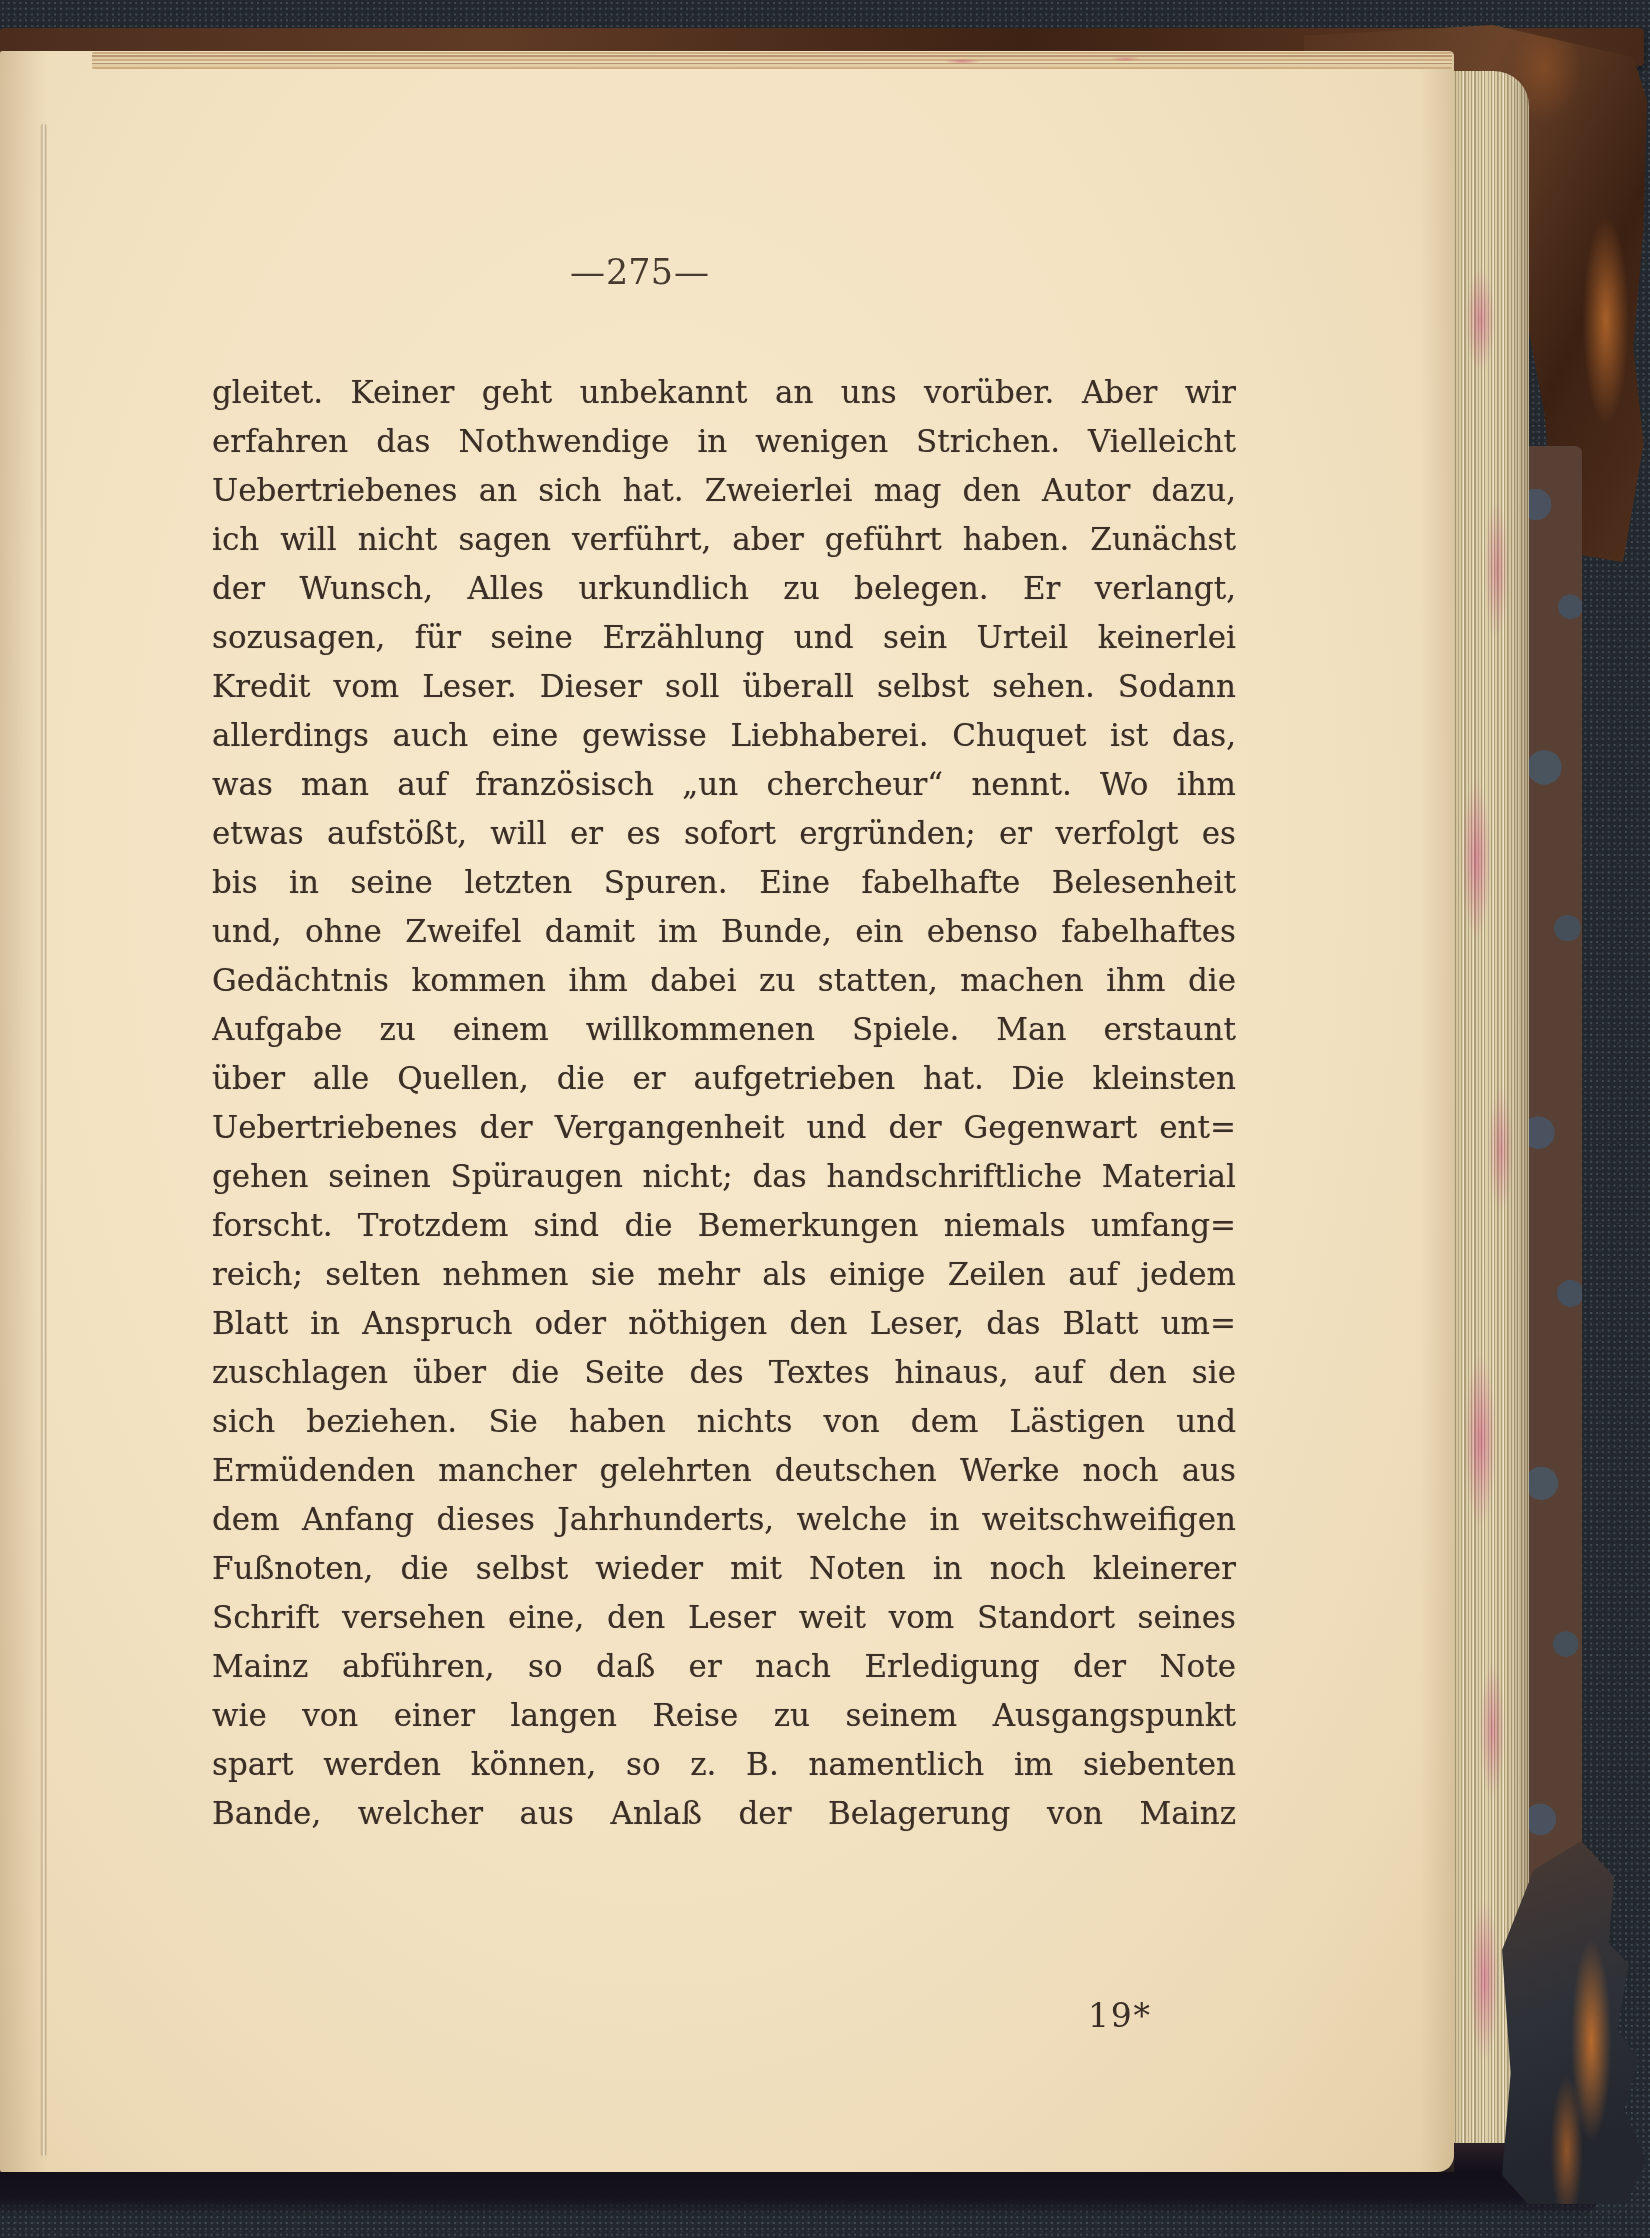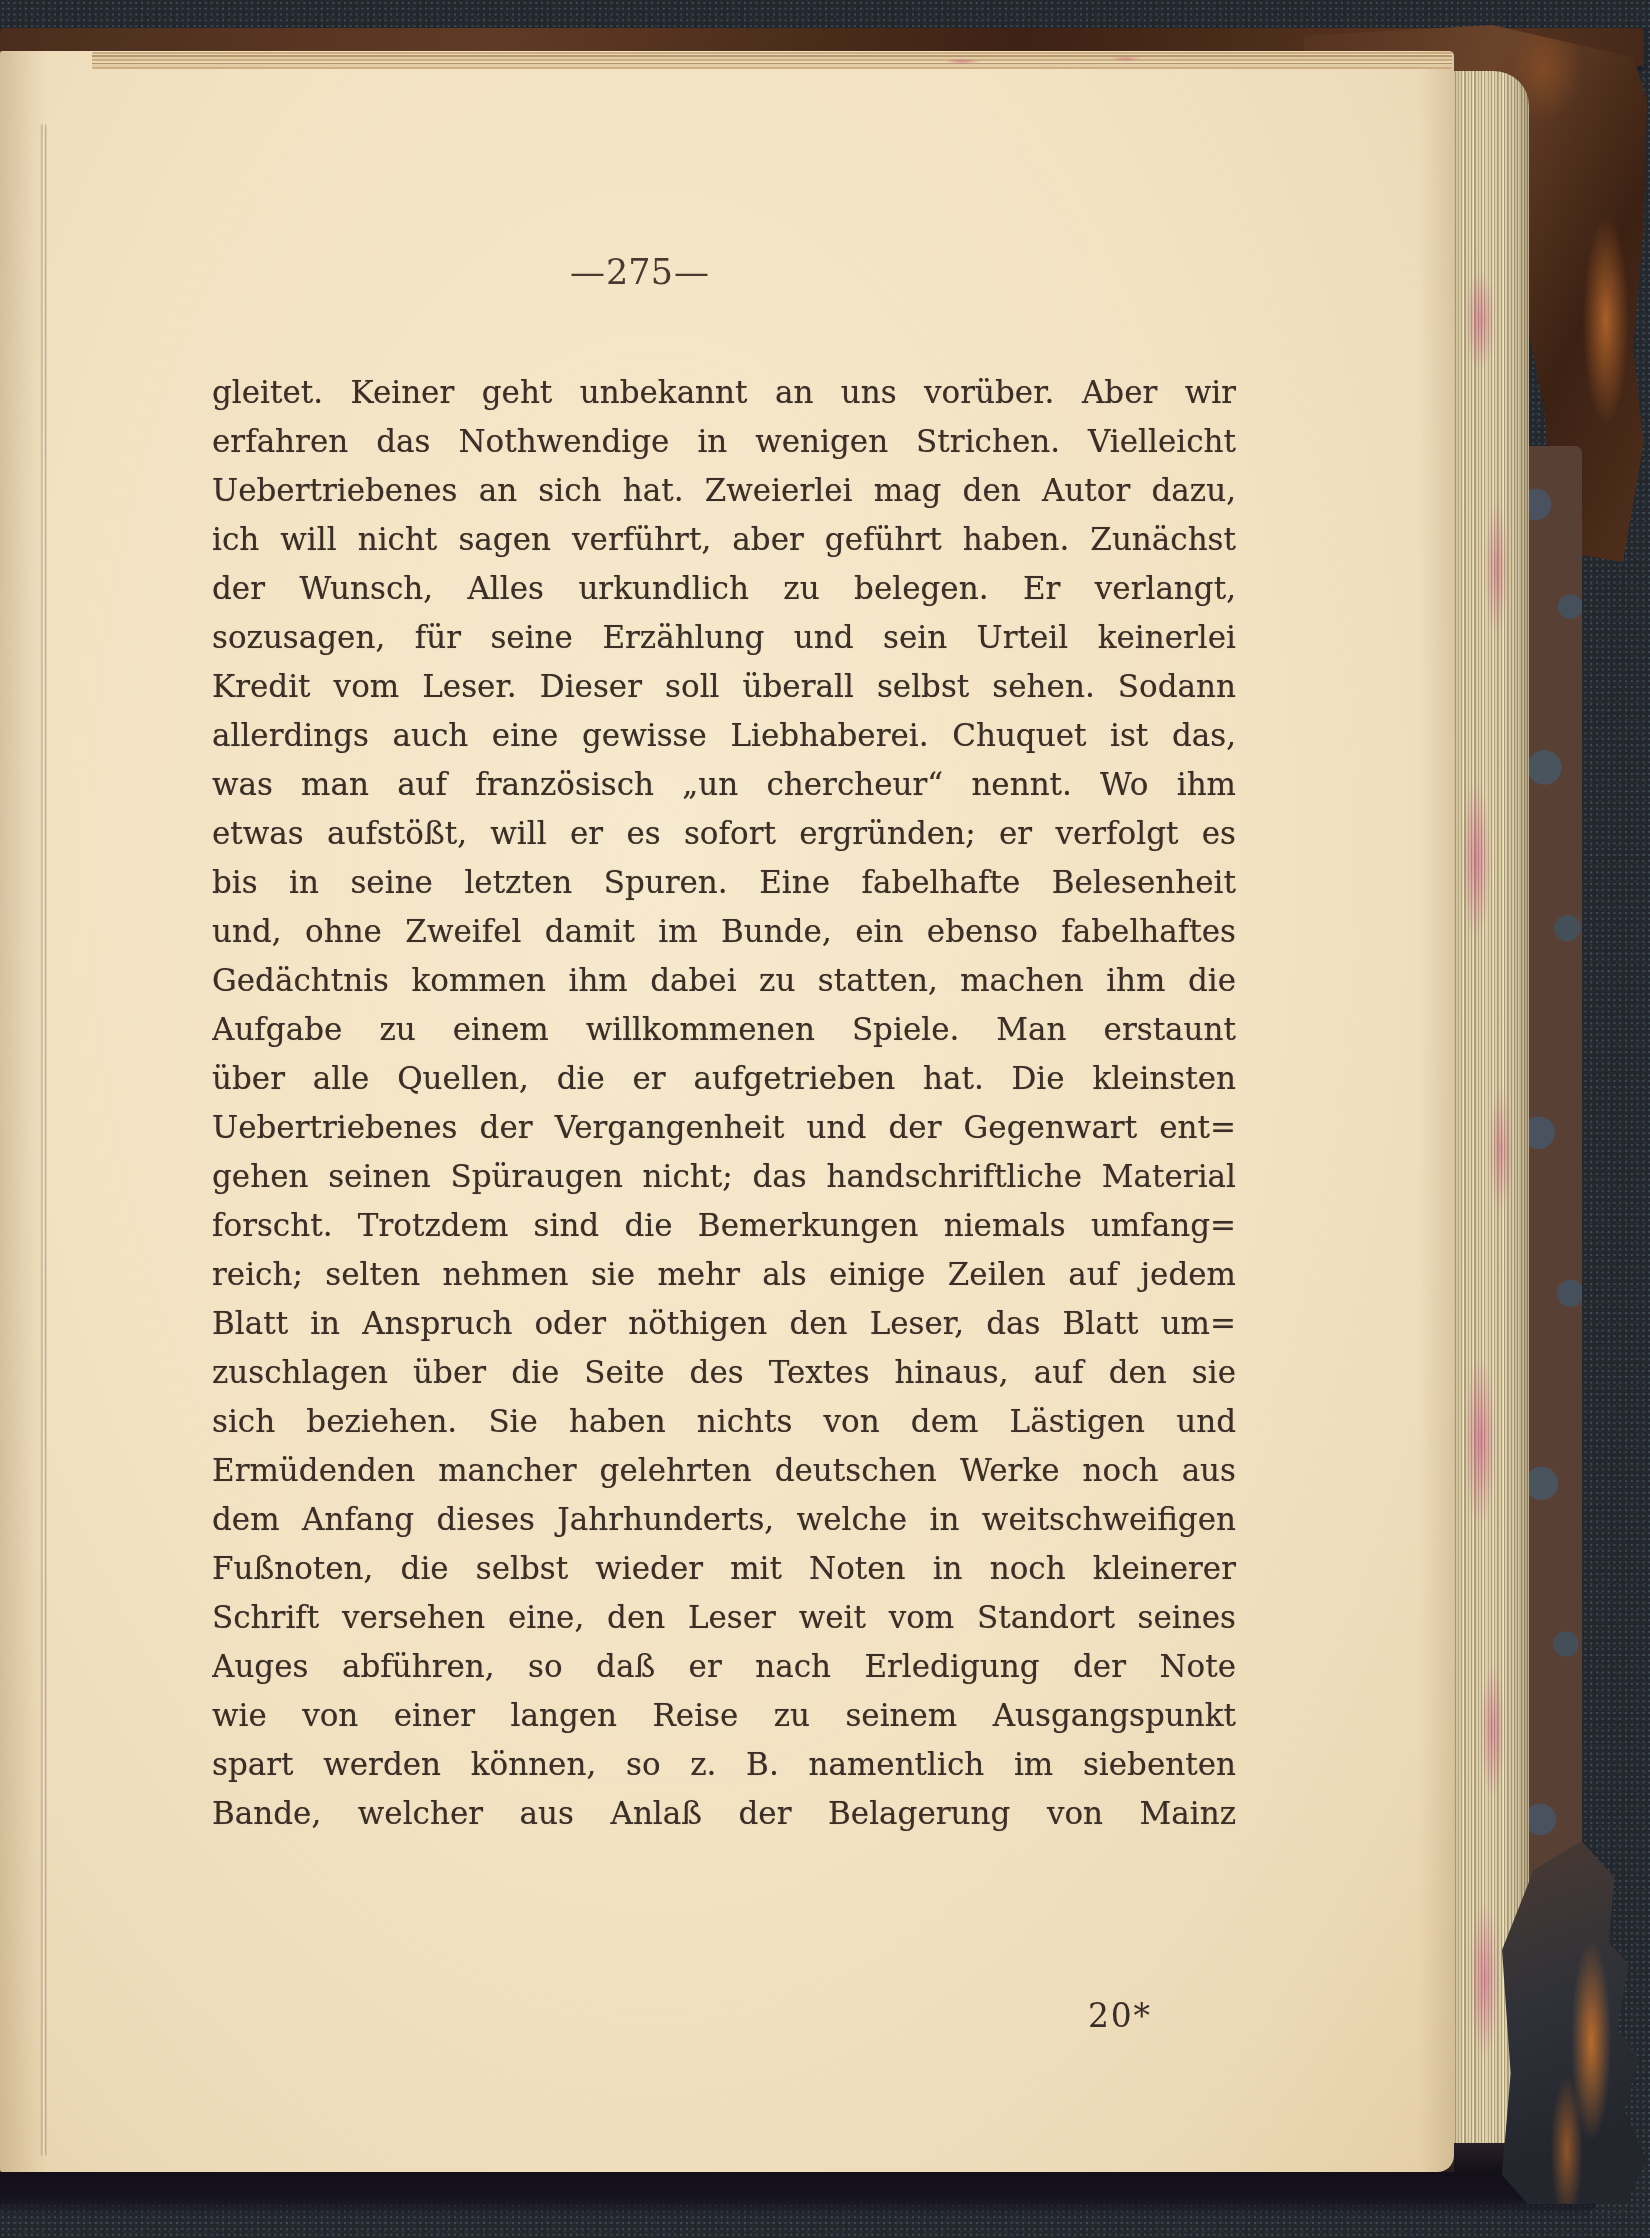--- a/index.html
+++ b/index.html
@@ -166,24 +166,24 @@
         <div class="line">gehen seinen Spüraugen nicht; das handschriftliche Material</div>
         <div class="line">forscht. Trotzdem sind die Bemerkungen niemals umfang=</div>
         <div class="line">reich; selten nehmen sie mehr als einige Zeilen auf jedem</div>
         <div class="line">Blatt in Anspruch oder nöthigen den Leser, das Blatt um=</div>
         <div class="line">zuschlagen über die Seite des Textes hinaus, auf den sie</div>
         <div class="line">sich beziehen. Sie haben nichts von dem Lästigen und</div>
         <div class="line">Ermüdenden mancher gelehrten deutschen Werke noch aus</div>
         <div class="line">dem Anfang dieses Jahrhunderts, welche in weitschweifigen</div>
         <div class="line">Fußnoten, die selbst wieder mit Noten in noch kleinerer</div>
         <div class="line">Schrift versehen eine, den Leser weit vom Standort seines</div>
-        <div class="line">Auges abführen, so daß er nach Erledigung der Note</div>
+        <div class="line">Mainz abführen, so daß er nach Erledigung der Note</div>
         <div class="line">wie von einer langen Reise zu seinem Ausgangspunkt</div>
         <div class="line">spart werden können, so z. B. namentlich im siebenten</div>
         <div class="line">Bande, welcher aus Anlaß der Belagerung von Mainz</div>
       </div>
-    <div class="signature">20*</div>
+    <div class="signature">19*</div>
   </div>
 
   <div class="top-edges"></div>
   <div class="gutter"></div>
 </div>
 
 
 </body></html>

